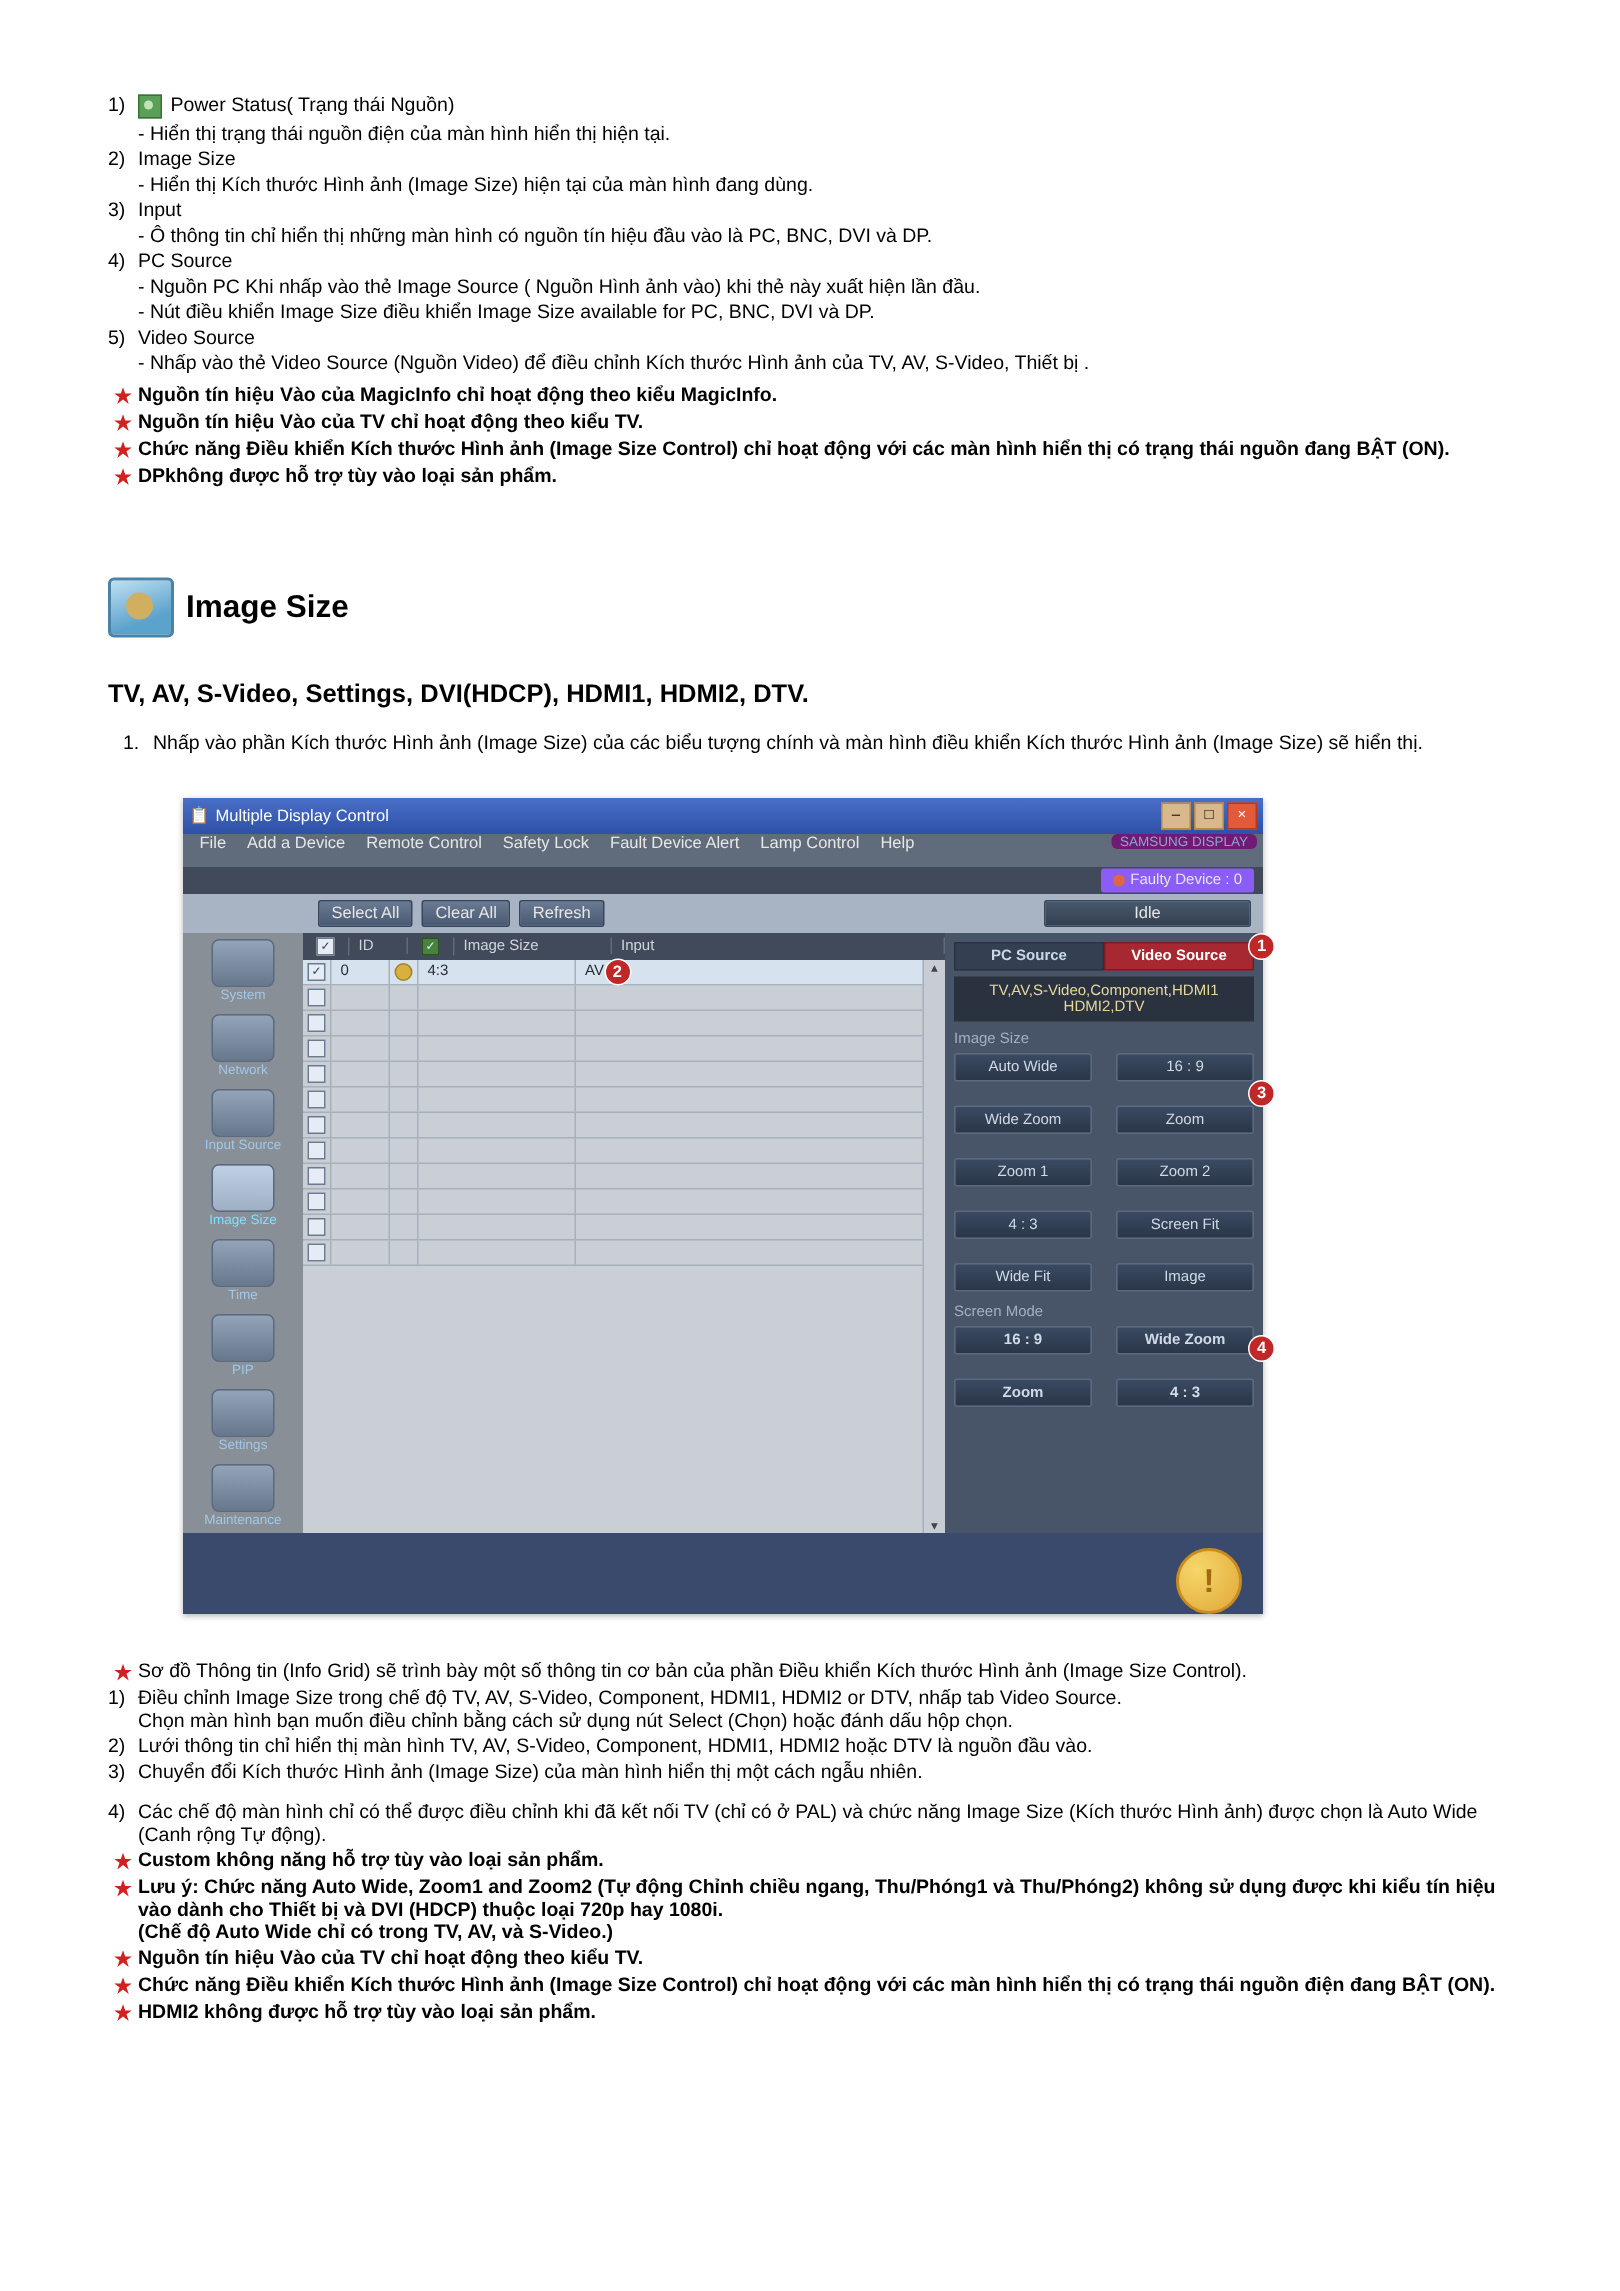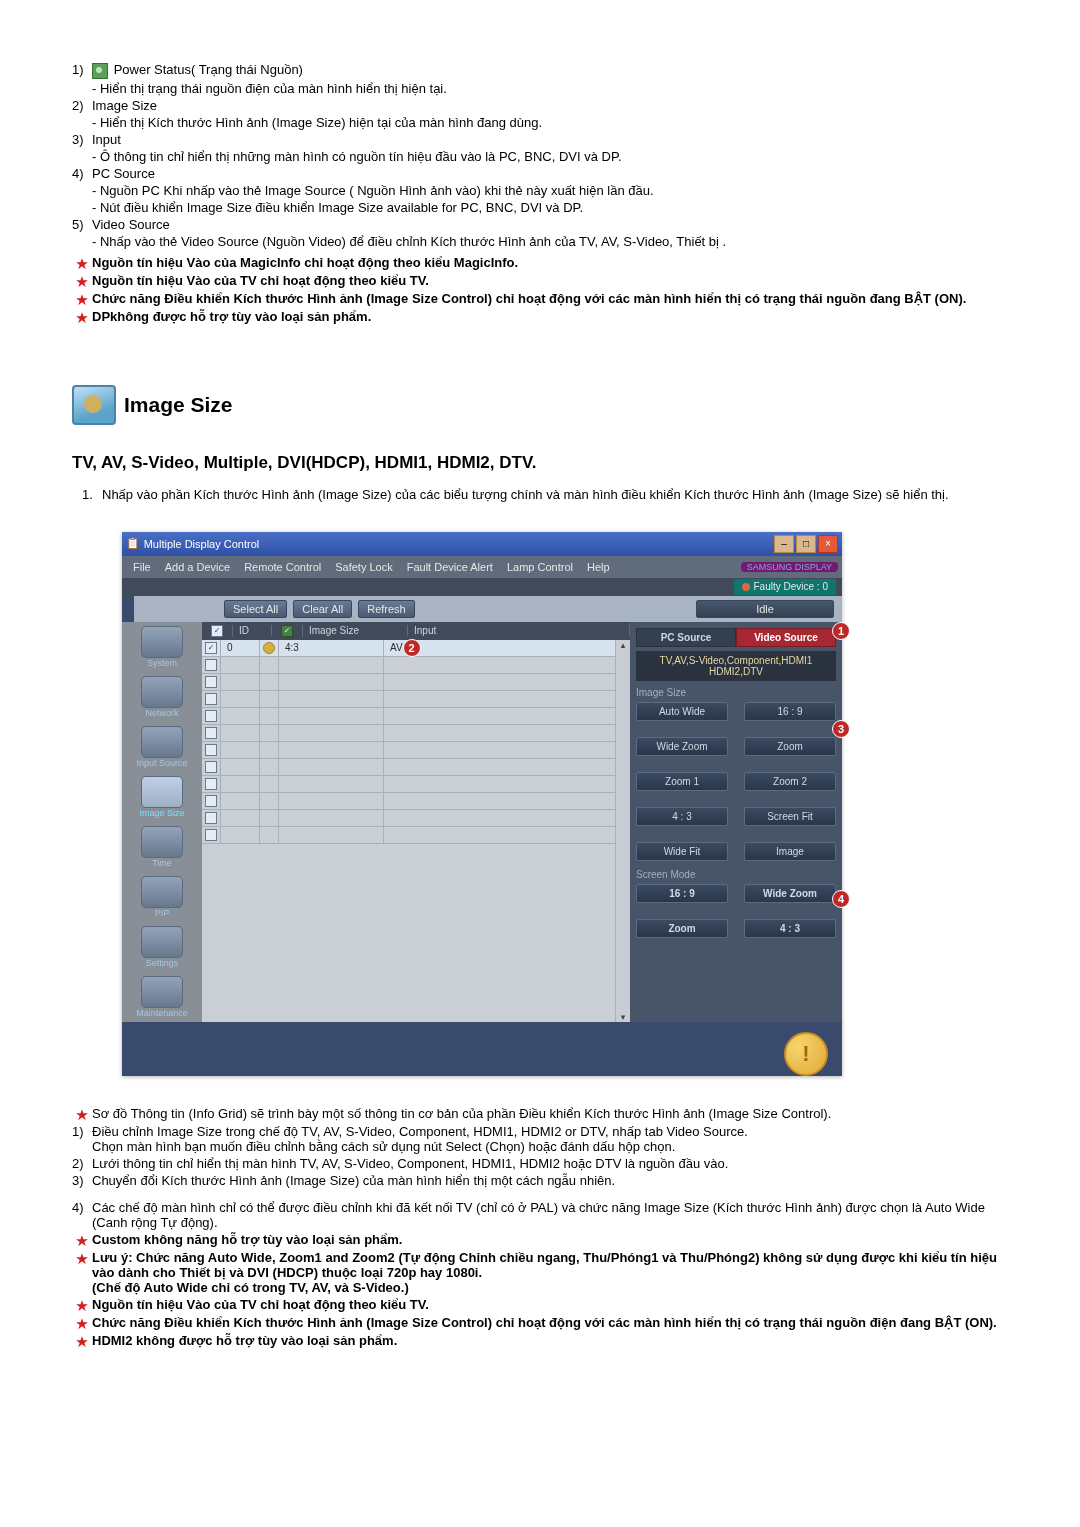--- a/index.html
+++ b/index.html
@@ -57,41 +57,41 @@
   .titlebar-text { flex: 1; padding-left: 4px; font-weight: normal; }
   .titlebar-btns { display: flex; gap: 2px; }
   .titlebar-btn {
     width: 18px; height: 16px; background: #d8b88c;
     border: 1px solid #b68840; display: flex;
     align-items: center; justify-content: center;
     font-size: 10px; color: #000;
   }
   .titlebar-btn.close { background: #e35a3a; color: #fff; border-color: #b33a20; }
   .menubar {
-    height: 22px; display: flex; align-items: center;
+    height: 22px; display: flex; align-items: flex-start;
     background: #606c7c; font-size: 11px; color: #e6e6e6;
     padding: 0 4px; gap: 0;
   }
   .menubar .mitem { padding: 0 7px; white-space: nowrap; }
   .menubar .brand { margin-left: auto; padding: 0 6px; font-size: 9px;
     background: #701a75; border-radius: 4px; color: #8ba6c8; }
   .faulty-bar {
     height: 18px; background: #404a5a; text-align: right;
     padding-right: 6px;
   }
   .faulty-pill {
     display: inline-flex; align-items: center; gap: 4px;
     font-size: 10px; color: #e6e6e6; height: 16px;
-    background: #0f766e; padding: 0 8px; border-radius: 2px;
+    background: #8b5cf6; padding: 0 8px; border-radius: 2px;
     margin-top: 1px;
   }
   .faulty-dot { width: 8px; height: 8px; border-radius: 50%; background: #d64; }
   .toolbar {
     height: 26px; background: #a8b4c4; display: flex; align-items: center;
-    padding-left: 90px; gap: 6px; margin-left: 12px;
+    padding-left: 90px; gap: 6px;
   }
   .tool-btn {
     background: linear-gradient(#6a7a92, #4a5a72);
     color: #e6e6e6; font-size: 11px; padding: 2px 8px;
     border: 1px solid #38465c; border-radius: 2px;
   }
   .tool-btn.idle { margin-left: auto; margin-right: 8px; width: 120px;
     text-align: center; background: linear-gradient(#48586c, #344052); }
   .app-body { display: flex; min-height: 290px; }
 
@@ -277,21 +277,21 @@
       </span>
     <span class="bold-note">DPkhông được hỗ trợ tùy vào loại sản phẩm.</span>
   </div>
 </div>
 
 <div class="section-header">
   <span class="section-icon"></span>
   <span class="section-title">Image Size</span>
 </div>
 
-<div class="subsection-title">TV, AV, S-Video, Multiple, DVI(HDCP), HDMI1, HDMI2, DTV.</div>
+<div class="subsection-title">TV, AV, S-Video, Settings, DVI(HDCP), HDMI1, HDMI2, DTV.</div>
 
 <div class="sub-enum list-row">
   <div class="list-num">1.</div>
   <div class="list-body">Nhấp vào phần Kích thước Hình ảnh (Image Size) của các biểu tượng chính và màn hình điều khiển Kích thước Hình ảnh (Image Size) sẽ hiển thị.</div>
 </div>
 
 <div class="app-window" style="position:relative">
   <div class="titlebar">
     <span>📋</span>
     <span class="titlebar-text">Multiple Display Control</span>

